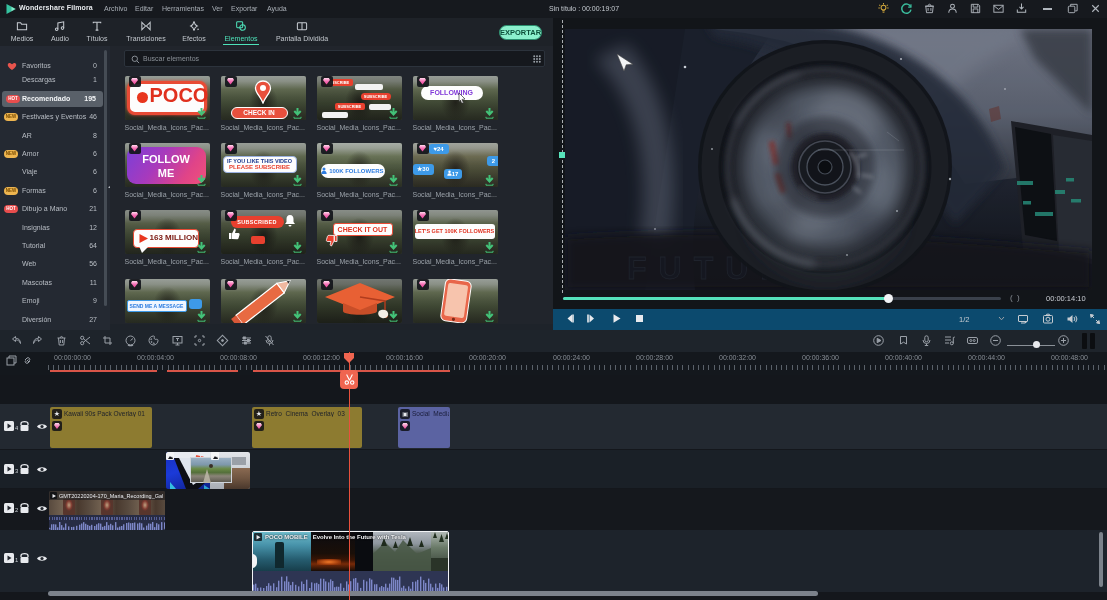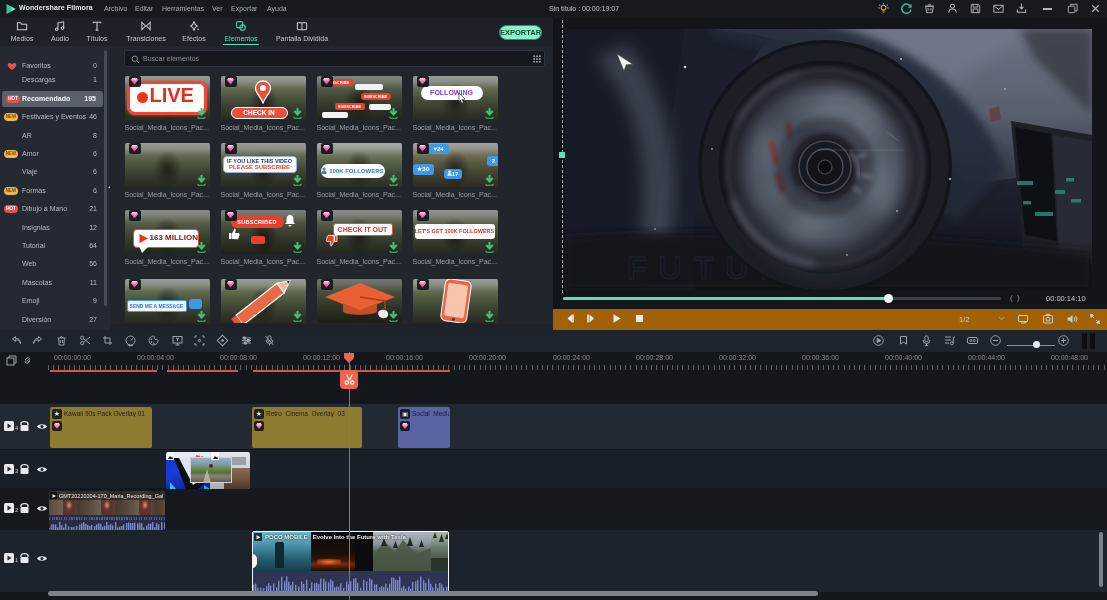--- a/index.html
+++ b/index.html
@@ -49,21 +49,21 @@
 
 #preview{position:absolute;left:553px;top:18px;width:554px;height:312px;background:#121519;}
 #video{position:absolute;left:12px;top:11px;width:527px;height:261px;overflow:hidden;background:#262c38;}
 #dashsel{position:absolute;left:9px;top:2px;width:1px;height:273px;border-left:1px dashed #cfd3d8;opacity:.8;}
 #handle{position:absolute;left:6px;top:134px;width:6px;height:6px;background:#57e3bb;}
 #progress{position:absolute;left:10px;top:279px;width:438px;height:3px;background:#3a414b;border-radius:2px;}
 #progress .fill{position:absolute;left:0;top:0;height:3px;width:325px;background:#55e2ba;border-radius:2px;}
 #progress .knob{position:absolute;left:321px;top:-3px;width:9px;height:9px;border-radius:50%;background:#f2f4f6;}
 #ptime{position:absolute;left:493px;top:276px;font-size:7.5px;color:#c9cdd3;}
 #pbrk{position:absolute;left:457px;top:275px;font-size:8px;color:#8a9097;}
-#pcontrols{position:absolute;left:0;top:291px;width:554px;height:21px;background:#a16207;}
+#pcontrols{position:absolute;left:0;top:291px;width:554px;height:21px;background:#0c4a6e;}
 .pcic{position:absolute;top:4px;}
 
 #toolbar{position:absolute;left:0;top:330px;width:1107px;height:22px;background:#1e242b;}
 .tbic{position:absolute;top:4px;width:13px;height:13px;}
 
 #ruler{position:absolute;left:0;top:352px;width:1107px;height:23px;background:#14181d;}
 .rlab{position:absolute;top:2px;font-size:7px;color:#878d95;}
 #ticks{position:absolute;left:48px;top:13px;width:1059px;height:5px;
 background:repeating-linear-gradient(90deg,#5a6169 0,#5a6169 1px,transparent 1px,transparent 5.2px);
 -webkit-mask:linear-gradient(0deg,#000 0 0);}
@@ -304,21 +304,21 @@
           </g>
         </svg>
   </div>
   <div id="cells">
 
   <div class="cell" style="left:14.5px;top:29.5px;">
     <div class="thumb">
             <div class="ph-bg"></div>
       <div class="ov" style="left:2px;top:5px;width:80px;height:34px;background:#fdfdfd;border:3px solid #e84b35;border-radius:8px;box-shadow:0 0 3px #e84b35;"></div>
       <div class="ov" style="left:12px;top:16px;width:11px;height:11px;border-radius:50%;background:#e8361e;"></div>
-      <div class="ov" style="left:25px;top:8px;font-size:20px;font-weight:700;color:#e0301e;letter-spacing:0;">LIVE</div>
+      <div class="ov" style="left:25px;top:8px;font-size:20px;font-weight:700;color:#e0301e;letter-spacing:0;">POCO</div>
       <svg class="dl" width="9" height="11" viewBox="0 0 9 11">
               <path d="M4.5 0 v5.2 M1.3 3 L4.5 6.5 L7.7 3" stroke="#43c278" stroke-width="2" fill="none"></path>
               <path d="M1 8.8 v1.4 h7 V8.8" stroke="#43c278" fill="none"></path>
             </svg>
     </div>
           <div class="gem"></div>
           <div class="cap">Social_Media_Icons_Pac...</div>
   </div>
   <div class="cell" style="left:110.5px;top:29.5px;">
     <div class="thumb">
@@ -365,20 +365,21 @@
               <path d="M1 8.8 v1.4 h7 V8.8" stroke="#43c278" fill="none"></path>
             </svg>
     </div>
           <div class="gem"></div>
           <div class="cap">Social_Media_Icons_Pac...</div>
   </div>
 
   <div class="cell" style="left:14.5px;top:96.5px;">
     <div class="thumb">
             <div class="ph-bg"></div>
+      <div class="ov" style="left:2px;top:4px;width:79px;height:37px;border-radius:9px;background:linear-gradient(125deg,#7b3fd8 0%,#a83abc 40%,#e04488 75%,#f0527a 100%);color:#fff;font-size:11px;font-weight:700;text-align:center;line-height:1.35;padding-top:5px;">FOLLOW<br>ME</div>
       <svg class="dl" width="9" height="11" viewBox="0 0 9 11">
               <path d="M4.5 0 v5.2 M1.3 3 L4.5 6.5 L7.7 3" stroke="#43c278" stroke-width="2" fill="none"></path>
               <path d="M1 8.8 v1.4 h7 V8.8" stroke="#43c278" fill="none"></path>
             </svg>
     </div>
           <div class="gem"></div>
           <div class="cap">Social_Media_Icons_Pac...</div>
   </div>
   <div class="cell" style="left:110.5px;top:96.5px;">
     <div class="thumb">

